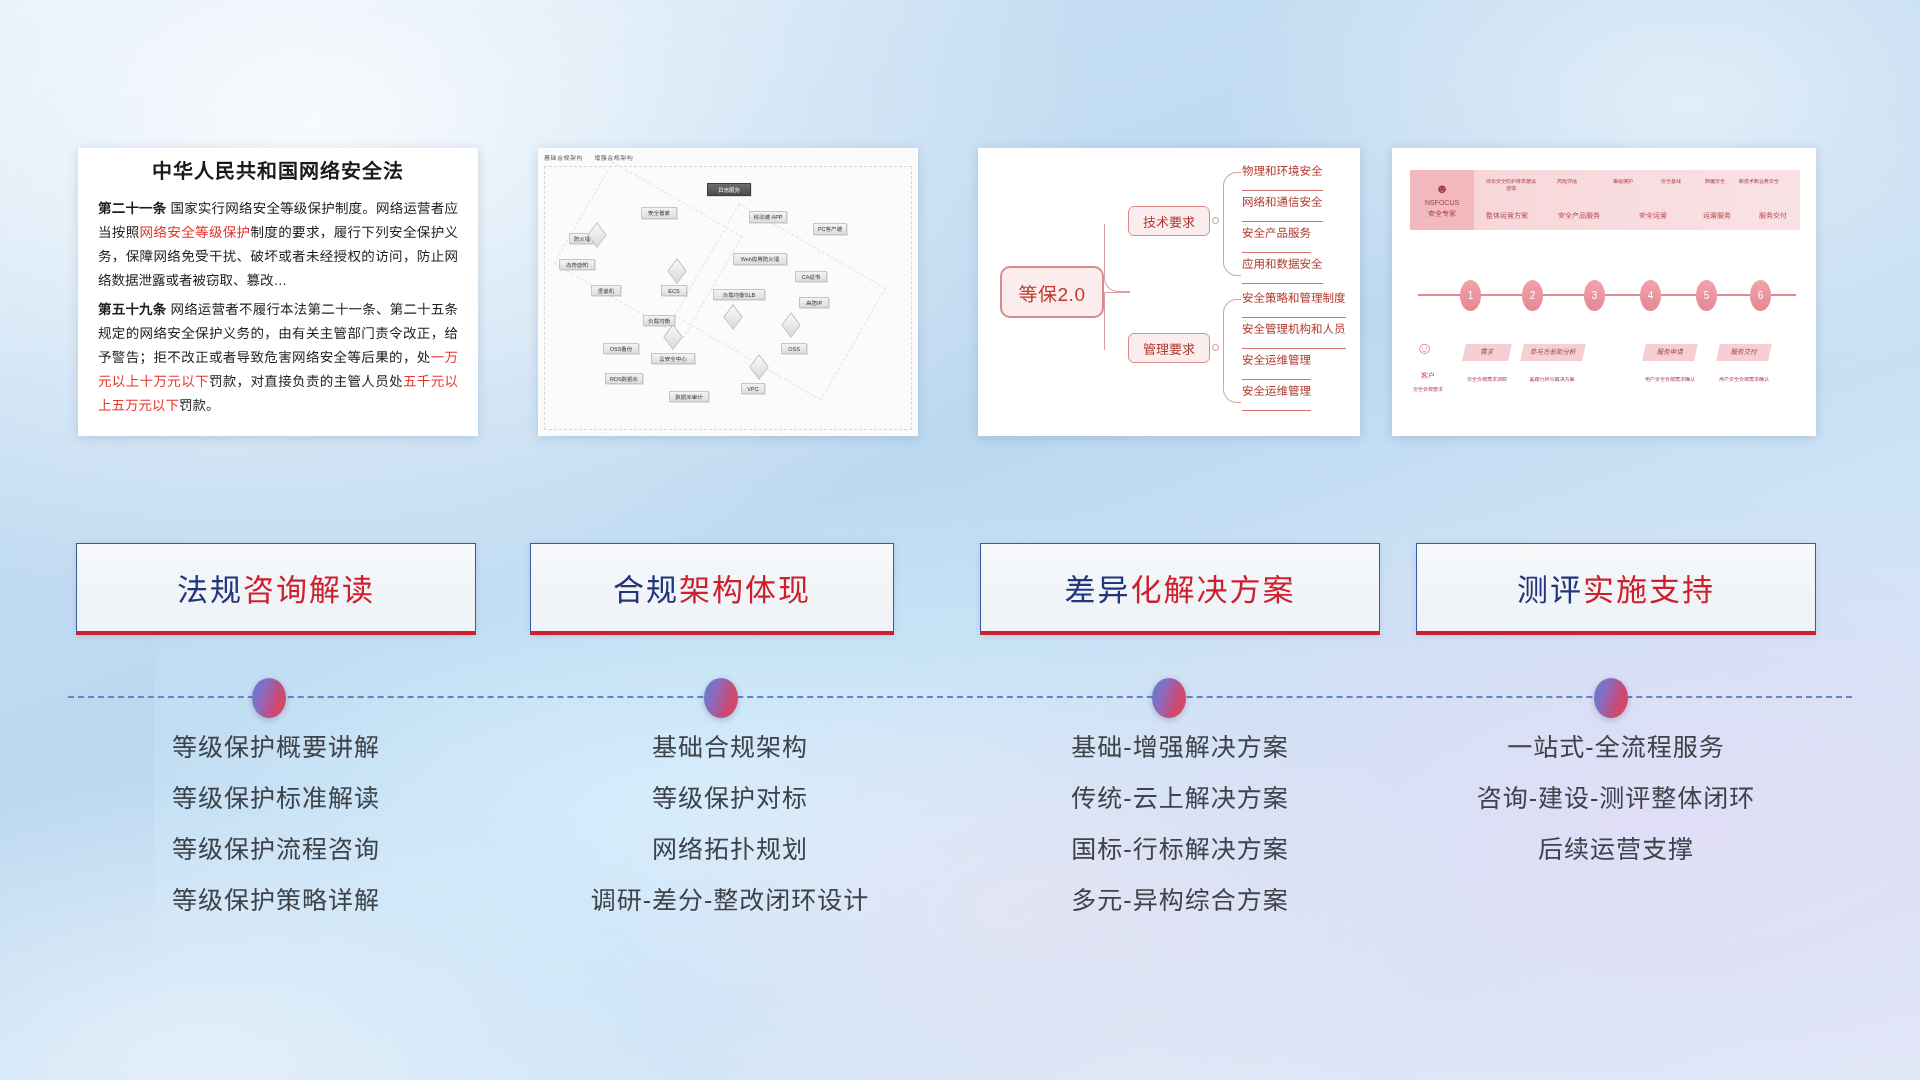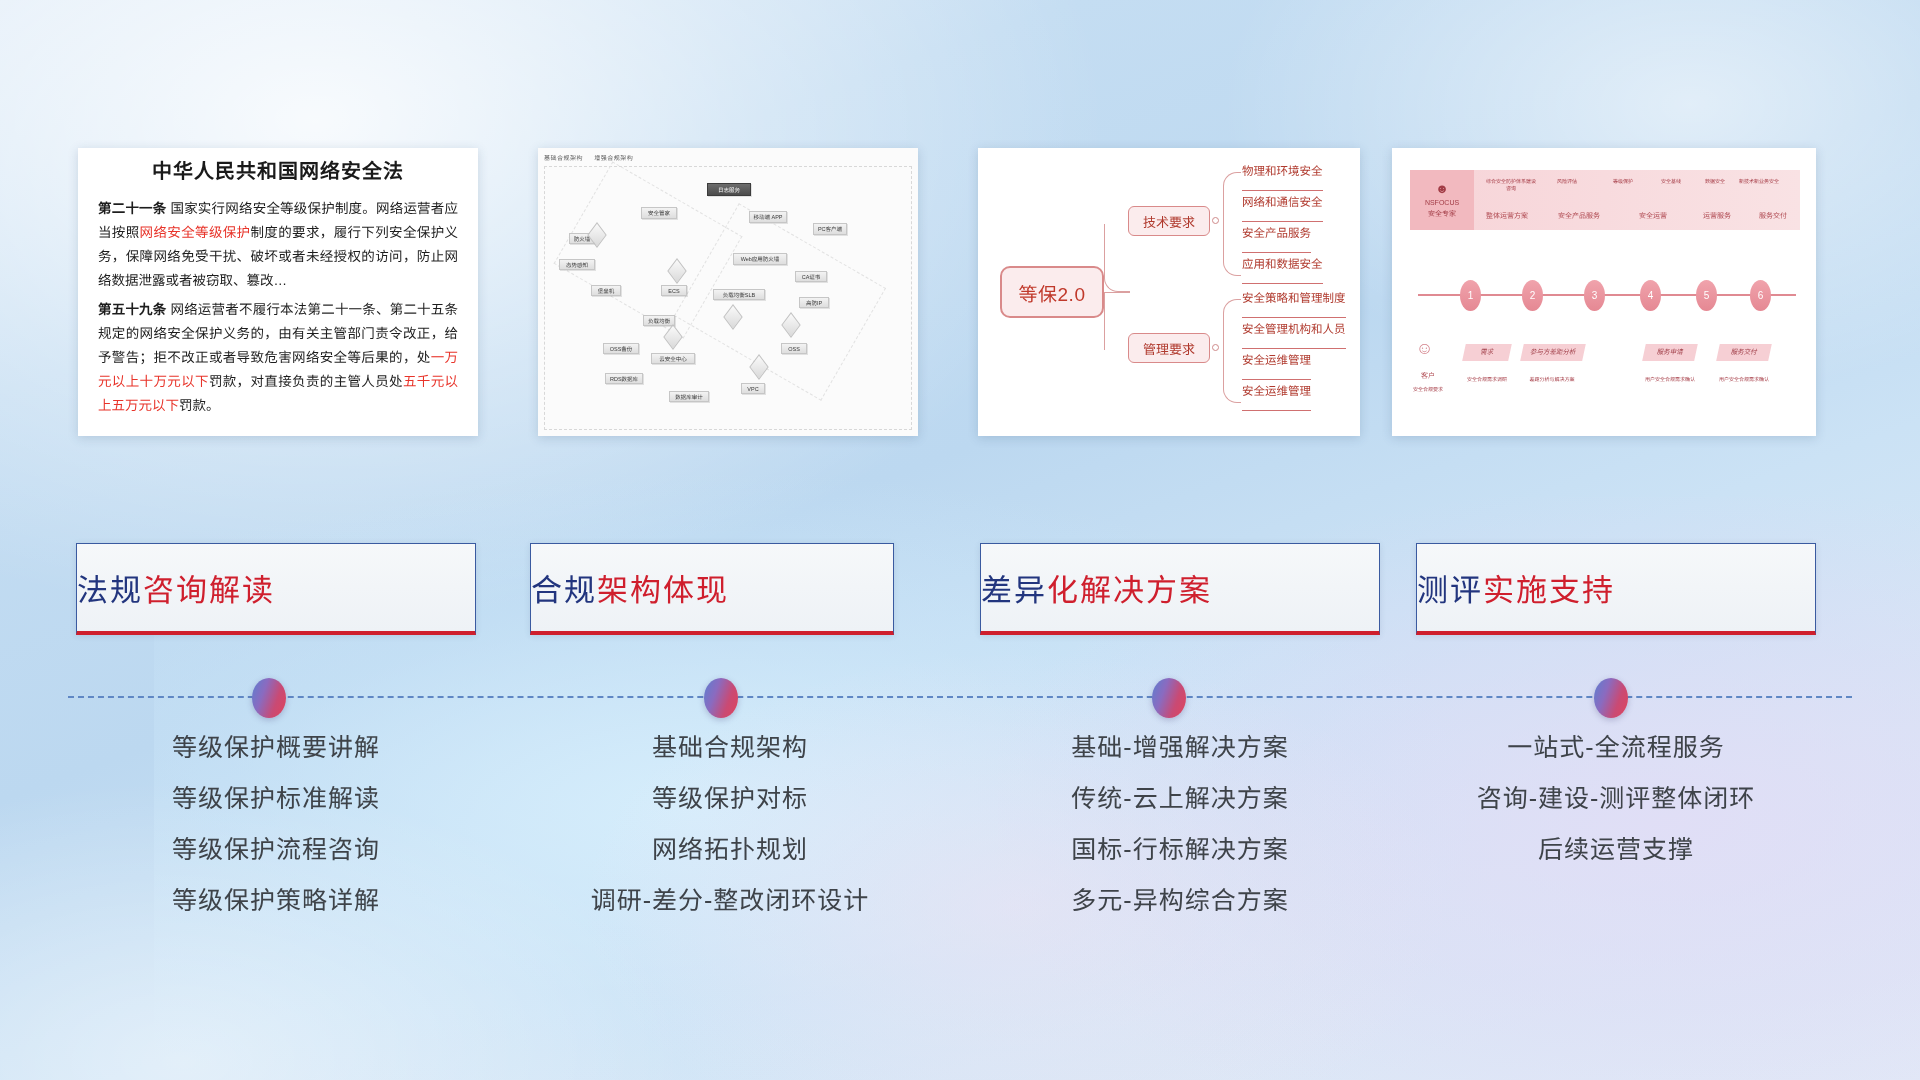--- a/index.html
+++ b/index.html
@@ -158,21 +158,21 @@
     position:absolute; color:#d4838c; font-size:17px; line-height:1;
   }
 
   
   .heads{ position:absolute; left:0; top:543px; width:1920px; height:92px; }
   .head-box{
     position:absolute; top:0; height:92px;
     background:linear-gradient(180deg,#f6f8fa 0%,#eef2f6 100%);
     border:1.6px solid #3a5aa0;
     border-bottom:4px solid #cf1f2d;
-    display:flex; align-items:center; 
+    display:flex; align-items:center; justify-content:center;
     box-shadow:0 1px 6px rgba(40,70,110,.12);
   }
   .head-box.b1{ left:76px;   width:400px; }
   .head-box.b2{ left:530px;  width:364px; }
   .head-box.b3{ left:980px;  width:400px; }
   .head-box.b4{ left:1416px; width:400px; }
   .head-txt{ font-size:31px; letter-spacing:2px; white-space:nowrap; }
   .hb{ color:#22357e; }
   .hr{ color:#cf1f2d; }
 

